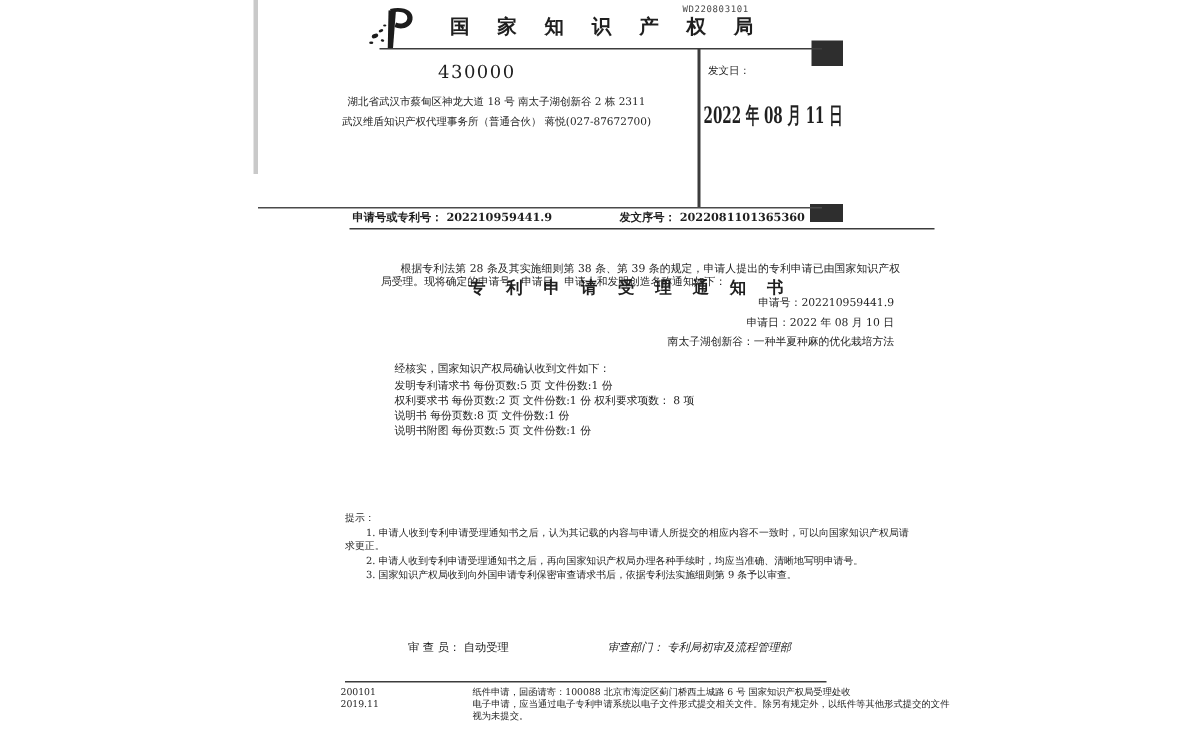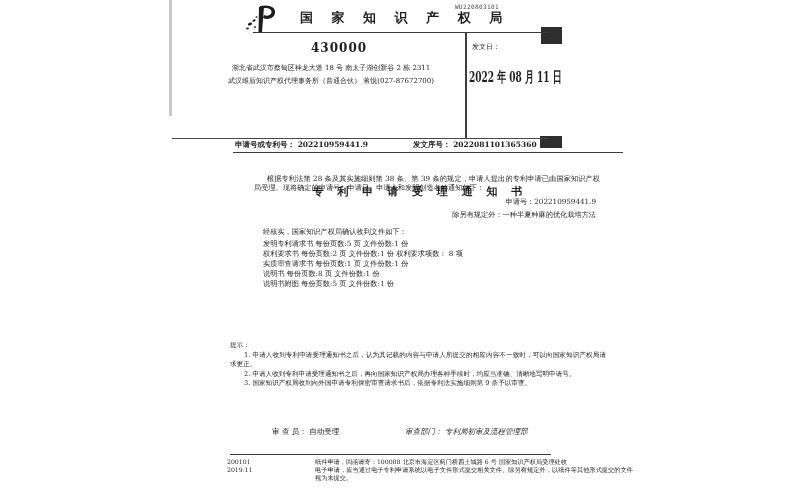--- a/index.html
+++ b/index.html
@@ -13,21 +13,21 @@
   .page-edge{left:169px;top:0;width:3px;height:116px;background:#c9c9c9;}
   
   .serial-code{left:455px;top:3px;font-family:"DejaVu Sans Mono",monospace;font-size:6px;color:#4a4a4a;letter-spacing:.4px;}
   .logo{left:243px;top:4px;width:36px;height:29px;}
   .agency{left:300px;top:9px;width:176px;text-align:right;font-size:13px;font-weight:bold;letter-spacing:7px;white-space:nowrap;}
   .header-rule{left:253px;top:32px;width:295px;height:0;border-top:1.6px solid #3c3c3c;}
   .vdivider{left:465px;top:32px;width:1.5px;height:106px;background:#3c3c3c;}
   .scan-mark1{left:541px;top:27px;width:21px;height:17px;background:#2e2e2e;}
   .scan-mark2{left:540px;top:136px;width:22px;height:12px;background:#2e2e2e;}
   
-  .postal{left:311px;top:41px;font-size:12px;font-weight:bold;letter-spacing:1px;}
+  .postal{left:292px;top:41px;font-size:12px;font-weight:normal;letter-spacing:1px;}
   .addr{left:188px;top:62px;width:286px;text-align:center;font-size:7px;line-height:12.5px;white-space:nowrap;}
   
   .date-label{left:472px;top:42px;font-size:7px;}
   .date-value{left:469px;top:68px;font-size:15px;font-weight:bold;white-space:nowrap;transform:scaleX(.6);transform-origin:left top;letter-spacing:0;}
   .rule-b{left:172px;top:138px;width:376px;height:0;border-top:1.2px solid #4a4a4a;}
   
   .ref-row{top:140px;font-size:7.5px;font-weight:bold;white-space:nowrap;}
   .ref-app{left:235px;}
   .ref-serial{left:413px;}
   .rule-c{left:233px;top:152px;width:390px;height:0;border-top:1.3px solid #3c3c3c;}
@@ -97,27 +97,27 @@
   <span>2022081101365360</span>
 </div>
 <div class="abs rule-c"></div>
 
 <div class="abs notice-title">专 利 申 请 受 理 通 知 书</div>
 
 <div class="abs body-block">
   <p class="intro">根据专利法第 28 条及其实施细则第 38 条、第 39 条的规定，申请人提出的专利申请已由国家知识产权局受理。现将确定的申请号、申请日、申请人和发明创造名称通知如下：</p>
   <ul class="fields">
     <li><span>申请号：</span><span>202210959441.9</span></li>
-    <li><span>除另有规定外：</span><span>一种半夏种麻的优化栽培方法</span></li>
+    <li><span>申请日：</span><span>2022 年 08 月 10 日</span></li>
+    <li><span>南太子湖创新谷：</span><span>一种半夏种麻的优化栽培方法</span></li>
   </ul>
   <div class="confirm">经核实，国家知识产权局确认收到文件如下：</div>
   <ul class="docs">
     <li>发明专利请求书 每份页数:5 页 文件份数:1 份</li>
     <li>权利要求书 每份页数:2 页 文件份数:1 份 权利要求项数： 8 项</li>
-    <li>实质审查请求书 每份页数:1 页 文件份数:1 份</li>
     <li>说明书 每份页数:8 页 文件份数:1 份</li>
     <li>说明书附图 每份页数:5 页 文件份数:1 份</li>
   </ul>
 </div>
 
 <div class="abs notes-block">
   <p class="notes-title">提示：</p>
   <p class="note">1. 申请人收到专利申请受理通知书之后，认为其记载的内容与申请人所提交的相应内容不一致时，可以向国家知识产权局请求更正。</p>
   <p class="note">2. 申请人收到专利申请受理通知书之后，再向国家知识产权局办理各种手续时，均应当准确、清晰地写明申请号。</p>
   <p class="note">3. 国家知识产权局收到向外国申请专利保密审查请求书后，依据专利法实施细则第 9 条予以审查。</p>

